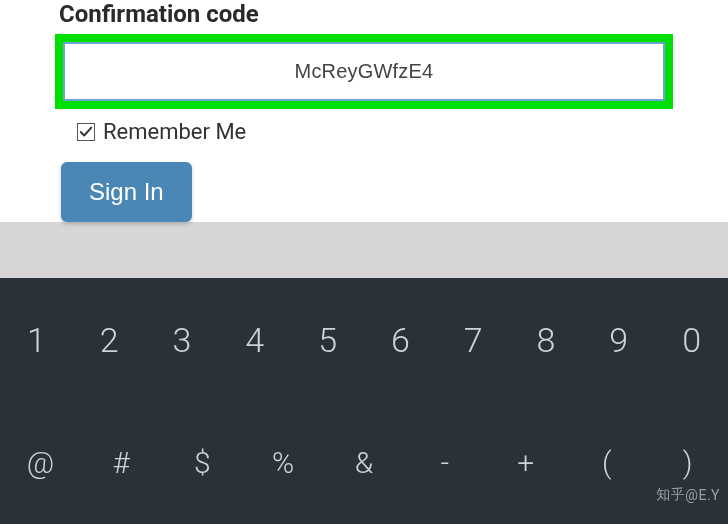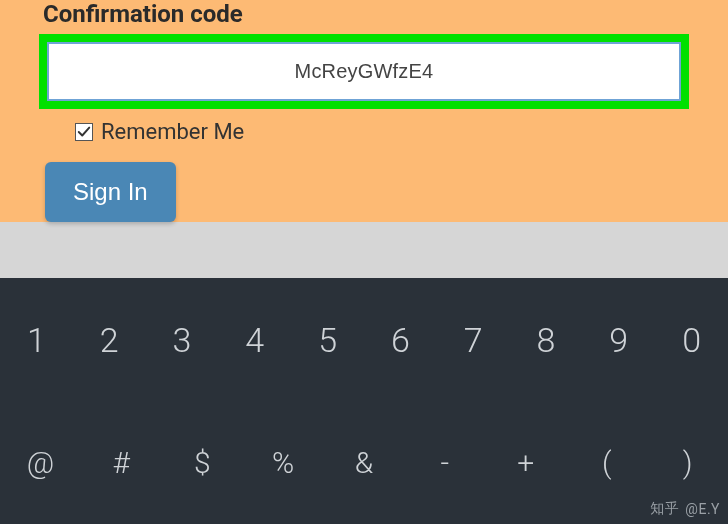--- a/index.html
+++ b/index.html
@@ -5,22 +5,22 @@
     * { margin: 0; padding: 0; box-sizing: border-box; }
     body {
       width: 728px;
       height: 524px;
       overflow: hidden;
       font-family: -apple-system, BlinkMacSystemFont, "Segoe UI", Roboto, Arial, sans-serif;
       background: #d6d6d6;
       position: relative;
     }
     .form-area {
-      padding: 0 39px;
-      background: #fdba74;
+      padding: 0 55px;
+      background: #ffffff;
     }
     .field-label {
       font-size: 24px;
       font-weight: 700;
       color: #2a2a2a;
       margin-bottom: 6px;
       padding-left: 4px;
     }
     .input-highlight {
       border: 8px solid #00e000;
@@ -34,21 +34,21 @@
       font-size: 20px;
       color: #444;
       padding: 16px 16px;
       outline: none;
       letter-spacing: 0.2px;
       text-align: center;
     }
     .remember-row {
       display: flex;
       align-items: center;
-      margin-left: 36px;
+      margin-left: 22px;
       margin-bottom: 18px;
       gap: 8px;
     }
     .checkbox {
       width: 18px;
       height: 18px;
       border: 1.5px solid #555;
       background: #fff;
       display: inline-flex;
       align-items: center;
@@ -93,27 +93,26 @@
       color: #cfd3d7;
       font-size: 34px;
       font-weight: 300;
       cursor: pointer;
       user-select: none;
     }
     .kb-key.sym { font-size: 30px; }
     .watermark {
       position: absolute;
       right: 8px;
-      bottom: 6px;
+      bottom: 20px;
       color: #9aa0a6;
       font-size: 14px;
       letter-spacing: 0.5px;
       display: flex;
       align-items: center;
-      gap: 6px;
     }
     .watermark .zh {
       font-size: 14px;
     }
   </style>
 </head>
 <body>
 
 <div class="form-area">
   <div class="field-label">Confirmation code</div>

